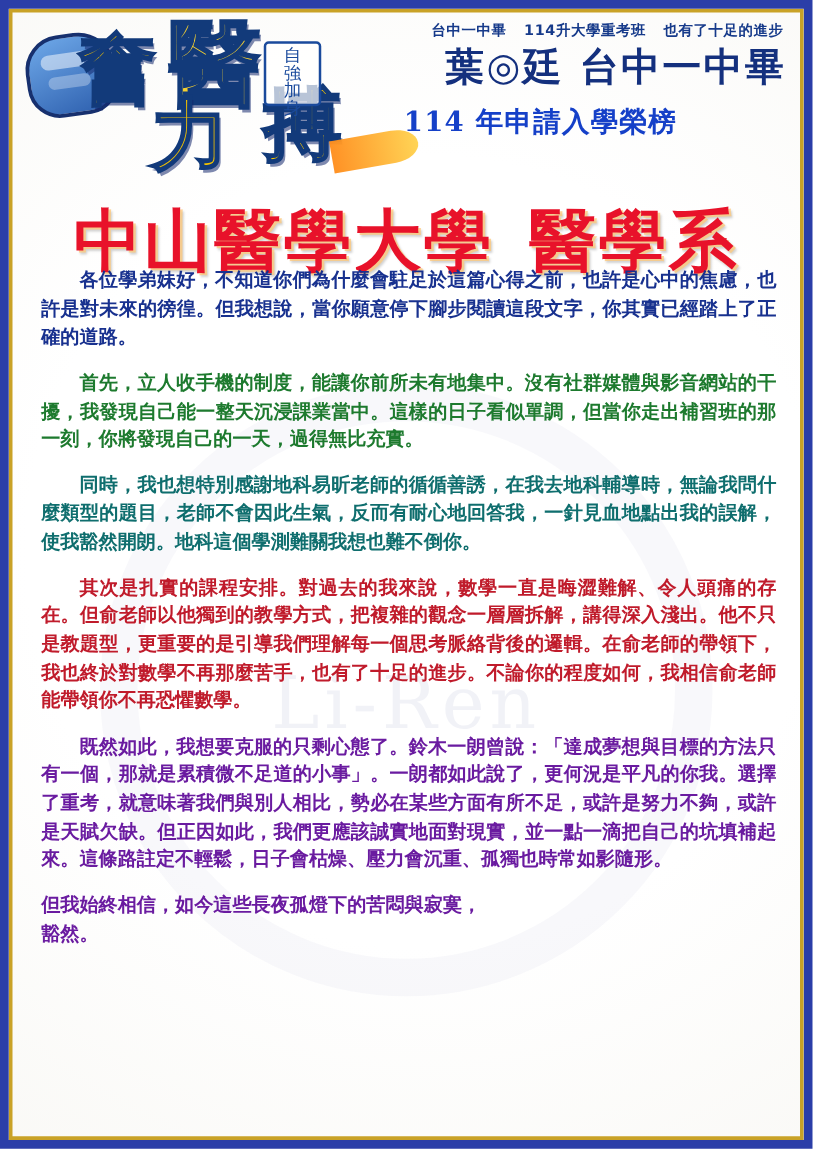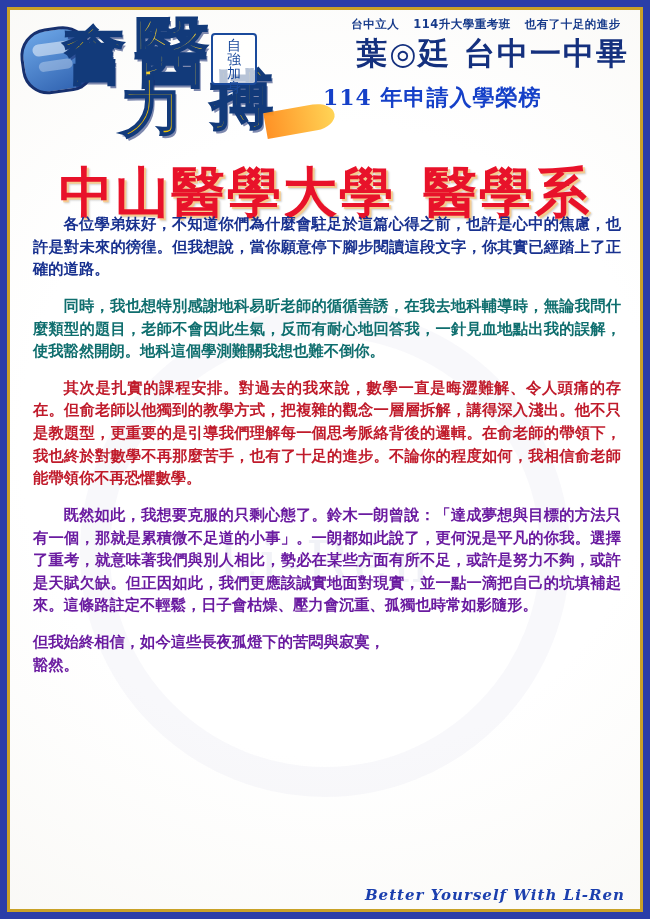--- a/index.html
+++ b/index.html
@@ -242,34 +242,34 @@
       <div class="tag-box">
         <span>自</span>
         <span>強</span>
         <span>加</span>
         <span>身</span>
       </div>
       <div class="swoosh"></div>
     </div>
 
     <div class="topline">
-      <span>台中立人</span><span class="sep"></span><span>114升大學重考班</span><span class="sep"></span><span>也有了十足的進步</span>
+      <span>台中一中畢</span><span class="sep"></span><span>114升大學重考班</span><span class="sep"></span><span>也有了十足的進步</span>
     </div>
 
     <div class="name-line">葉◎廷  台中一中畢</div>
     <div class="year-line">114 年申請入學榮榜</div>
   </div>
 
   <div class="school-line">
     <span>中山醫學大學</span><span class="gap"></span><span>醫學系</span>
   </div>
 
   <div class="content">
     <p class="para c-blue">各位學弟妹好，不知道你們為什麼會駐足於這篇心得之前，也許是心中的焦慮，也許是對未來的徬徨。但我想說，當你願意停下腳步閱讀這段文字，你其實已經踏上了正確的道路。</p>
+    <p class="para c-green">首先，立人收手機的制度，能讓你前所未有地集中。沒有社群媒體與影音網站的干擾，我發現自己能一整天沉浸課業當中。這樣的日子看似單調，但當你走出補習班的那一刻，你將發現自己的一天，過得無比充實。</p>
     <p class="para c-teal">同時，我也想特別感謝地科易昕老師的循循善誘，在我去地科輔導時，無論我問什麼類型的題目，老師不會因此生氣，反而有耐心地回答我，一針見血地點出我的誤解，使我豁然開朗。地科這個學測難關我想也難不倒你。</p>
     <p class="para c-red">其次是扎實的課程安排。對過去的我來說，數學一直是晦澀難解、令人頭痛的存在。但俞老師以他獨到的教學方式，把複雜的觀念一層層拆解，講得深入淺出。他不只是教題型，更重要的是引導我們理解每一個思考脈絡背後的邏輯。在俞老師的帶領下，我也終於對數學不再那麼苦手，也有了十足的進步。不論你的程度如何，我相信俞老師能帶領你不再恐懼數學。</p>
     <p class="para c-purple">既然如此，我想要克服的只剩心態了。鈴木一朗曾說：「達成夢想與目標的方法只有一個，那就是累積微不足道的小事」。一朗都如此說了，更何況是平凡的你我。選擇了重考，就意味著我們與別人相比，勢必在某些方面有所不足，或許是努力不夠，或許是天賦欠缺。但正因如此，我們更應該誠實地面對現實，並一點一滴把自己的坑填補起來。這條路註定不輕鬆，日子會枯燥、壓力會沉重、孤獨也時常如影隨形。</p>
     <p class="para c-purple noindent" style="margin-bottom:0">但我始終相信，如今這些長夜孤燈下的苦悶與寂寞，</p>
     <p class="para c-purple noindent">豁然。</p>
   </div>
 
-  <div class="footer">Better  Yourself  With  Li-Ren</div>
 </div>
 
 </body></html>

